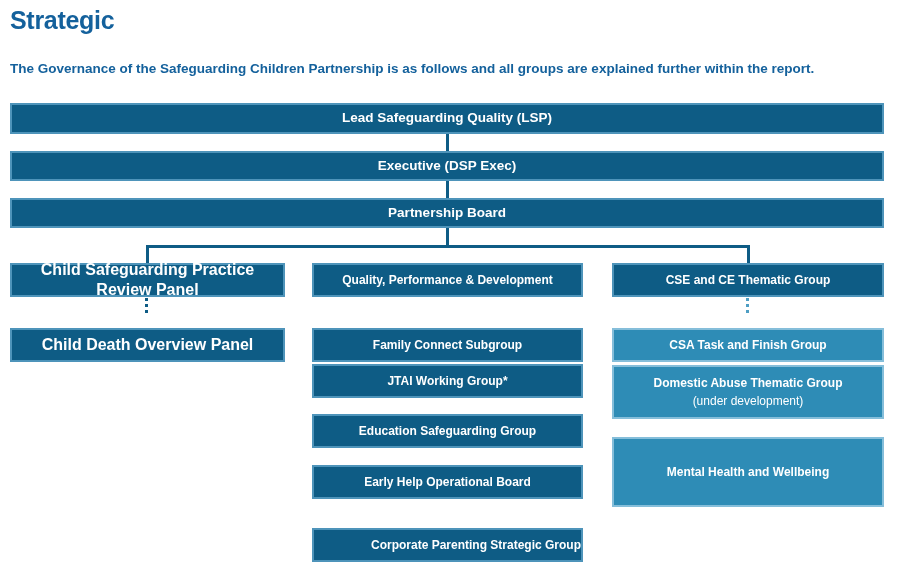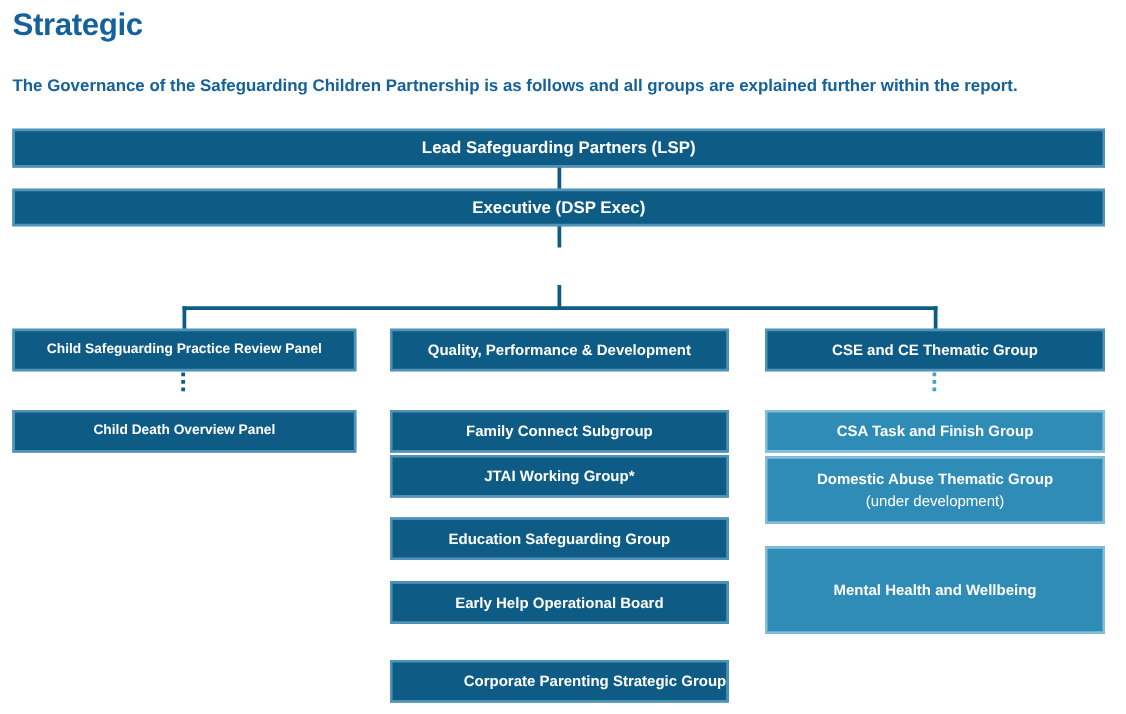--- a/index.html
+++ b/index.html
@@ -20,21 +20,21 @@
   .box{position:absolute;display:flex;flex-direction:column;align-items:center;justify-content:center;
        text-align:center;color:var(--boxtext);font-weight:bold;line-height:1.25;}
   .dark{background:var(--dark);border:2px solid var(--darkborder);}
   .light{background:var(--light);border:2px solid var(--lightborder);}
 
   .bar{left:10px;width:874px;height:31px;font-size:13.5px;}
   .bar1{top:103px;}
   .bar2{top:151px;height:30px;}
   .bar3{top:198px;height:30px;}
 
-  .colL{left:10px;width:275px;height:34px;font-size:11px;}
+  .colL{left:10px;width:275px;height:34px;font-size:16px;}
   .colM{left:312px;width:271px;height:34px;font-size:12px;}
   .colR{left:612px;width:272px;height:34px;font-size:12px;}
   .r1{top:263px;}
   .r2{top:313px;margin-top:15px;}
   .m3{top:364px;}
   .m4{top:414px;}
   .m5{top:465px;}
   .m6{top:528px;align-items:flex-end;}
   .rBig1{top:365px;height:54px;}
   .rBig2{top:437px;height:70px;}
@@ -54,27 +54,30 @@
 </style>
 </head>
 <body>
 
 <div class="stage">
 
   <h1 class="page-title">Strategic</h1>
   <p class="intro">The Governance of the Safeguarding Children Partnership is as follows and all groups are explained further within the report.</p>
 
   <div class="box dark bar bar1">
-    <span>Lead Safeguarding Partners (LSP)</span>
+    <span>Lead Safeguarding Quality (LSP)</span>
   </div>
   <div class="vline v1"></div>
   <div class="box dark bar bar2">
     <span>Executive (DSP Exec)</span>
   </div>
   <div class="vline v2"></div>
+  <div class="box dark bar bar3">
+    <span>Partnership Board</span>
+  </div>
   <div class="vline v3"></div>
 
   <div class="hline"></div>
   <div class="dropL"></div>
   <div class="dropR"></div>
 
   <div class="box dark colL r1">
     <span>Child Safeguarding Practice Review Panel</span>
   </div>
   <div class="dotline dotL"></div>

